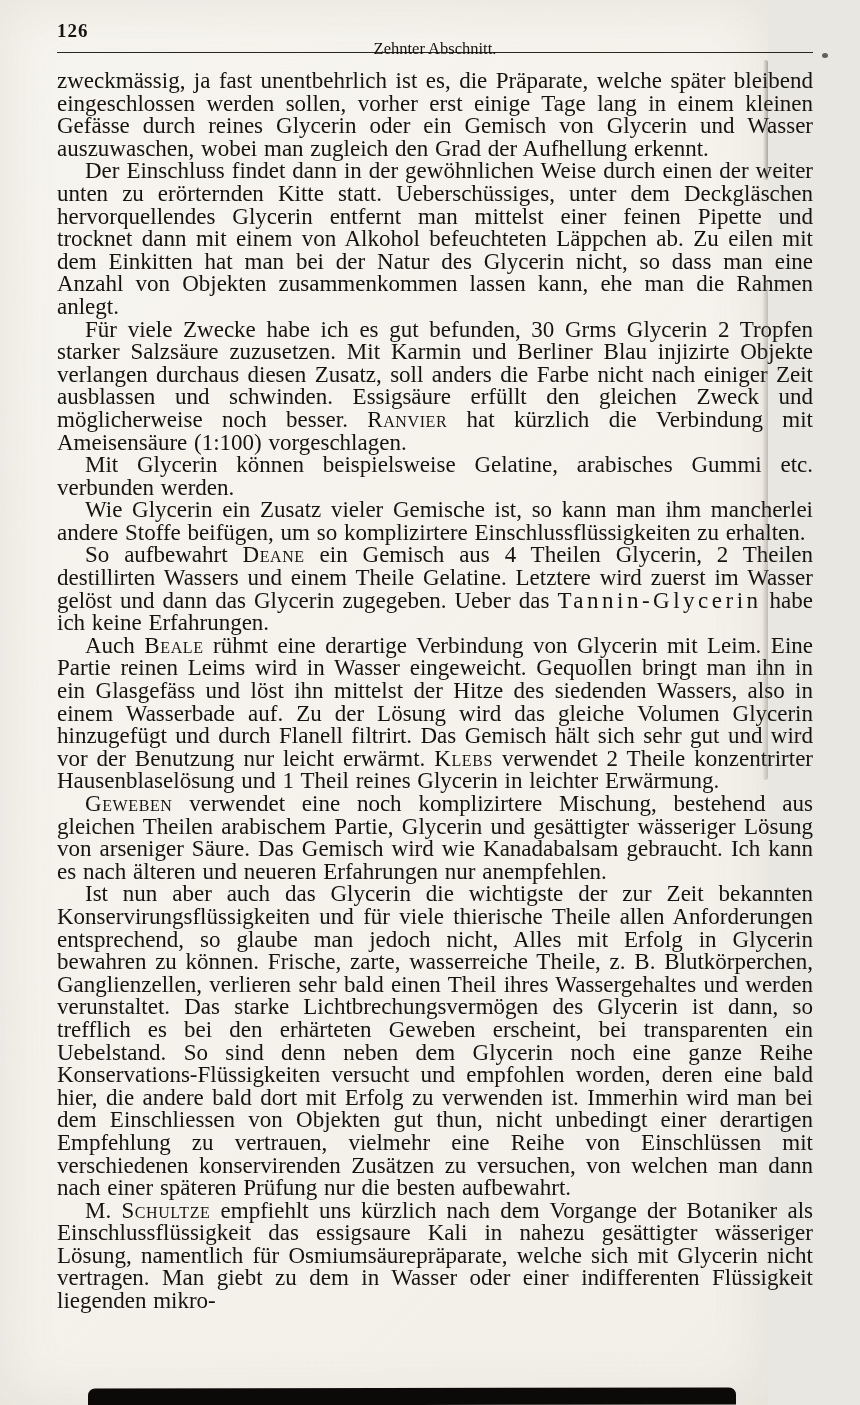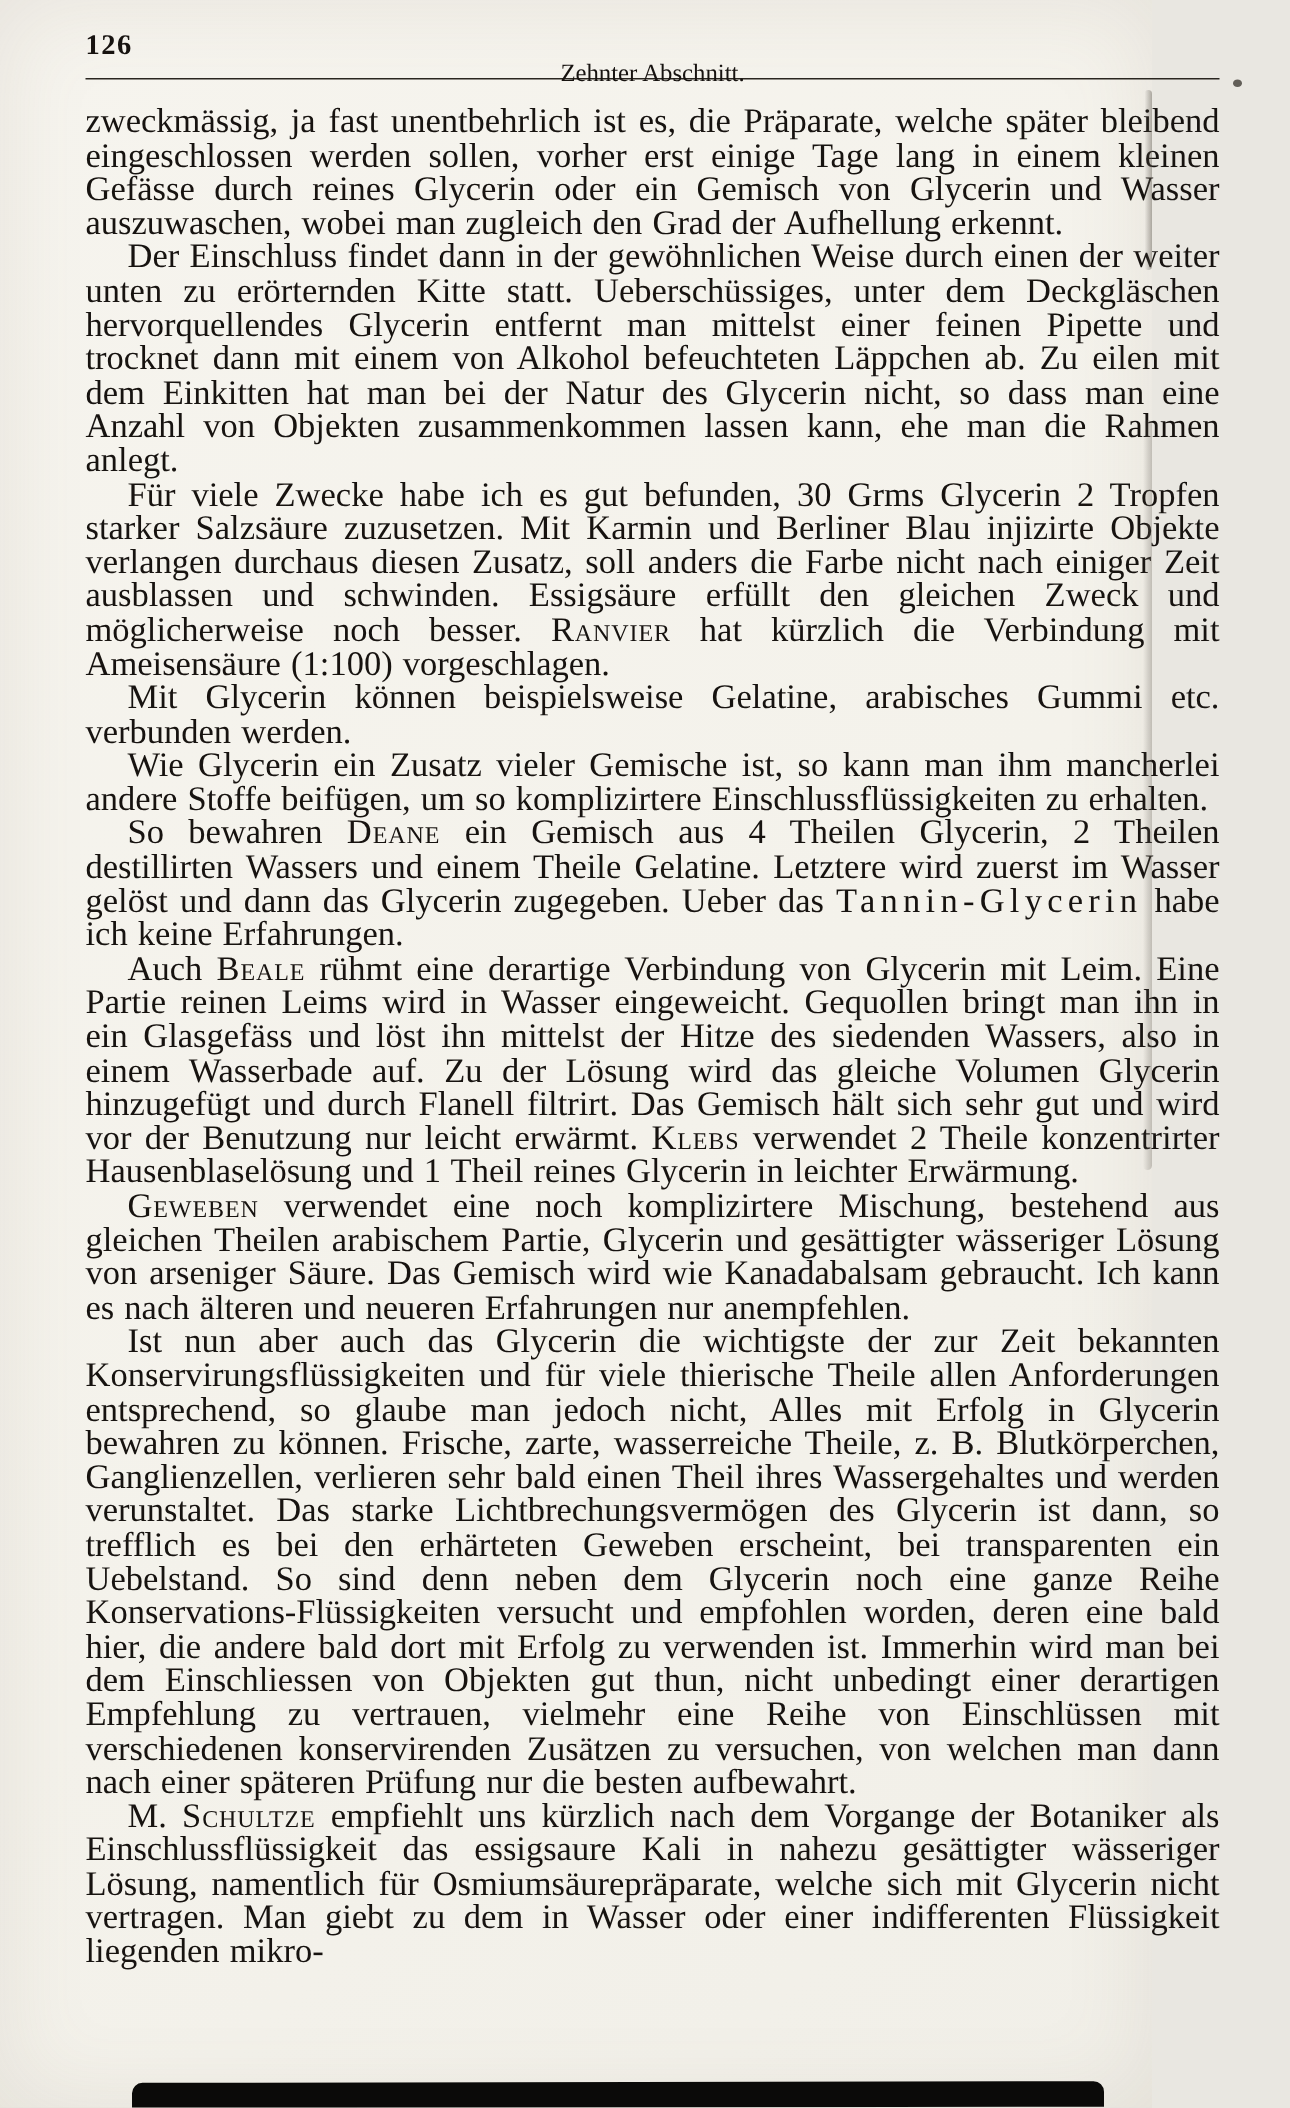--- a/index.html
+++ b/index.html
@@ -104,21 +104,21 @@
       <span class="page-number">126</span>
       <span class="running-head">Zehnter Abschnitt.</span>
     </div>
     <hr class="rule">
     <div class="body-text">
         <p class=""><span>zweckmässig, ja fast unentbehrlich ist es, die Präparate, welche später bleibend eingeschlossen werden sollen, vorher erst einige Tage lang in einem kleinen Gefässe durch reines Glycerin oder ein Gemisch von Glycerin und Wasser auszuwaschen, wobei man zugleich den Grad der Aufhellung erkennt.</span></p>
         <p class="indent"><span>Der Einschluss findet dann in der gewöhnlichen Weise durch einen der weiter unten zu erörternden Kitte statt.  Ueberschüssiges, unter dem Deckgläschen hervorquellendes Glycerin entfernt man mittelst einer feinen Pipette und trocknet dann mit einem von Alkohol befeuchteten Läppchen ab.  Zu eilen mit dem Einkitten hat man bei der Natur des Glycerin nicht, so dass man eine Anzahl von Objekten zusammenkommen lassen kann, ehe man die Rahmen anlegt.</span></p>
         <p class="indent"><span>Für viele Zwecke habe ich es gut befunden, 30 Grms Glycerin 2 Tropfen starker Salzsäure zuzusetzen.  Mit Karmin und Berliner Blau injizirte Objekte verlangen durchaus diesen Zusatz, soll anders die Farbe nicht nach einiger Zeit ausblassen und schwinden.  Essigsäure erfüllt den gleichen Zweck und möglicherweise noch besser.  </span><span class="smallcaps">Ranvier</span><span> hat kürzlich die Verbindung mit Ameisensäure (1:100) vorgeschlagen.</span></p>
         <p class="indent"><span>Mit Glycerin können beispielsweise Gelatine, arabisches Gummi etc. verbunden werden.</span></p>
         <p class="indent"><span>Wie Glycerin ein Zusatz vieler Gemische ist, so kann man ihm mancherlei andere Stoffe beifügen, um so komplizirtere Einschlussflüssigkeiten zu erhalten.</span></p>
-        <p class="indent"><span>So bewahren </span><span class="smallcaps">Deane</span><span> ein Gemisch aus 4 Theilen Glycerin, 2 Theilen destillirten Wassers und einem Theile Gelatine.  Letztere wird zuerst im Wasser gelöst und dann das Glycerin zugegeben.  Ueber das </span><span class="spaced">Tannin-Glycerin</span><span> habe ich keine Erfahrungen.</span></p>
+        <p class="indent"><span>So aufbewahrt </span><span class="smallcaps">Deane</span><span> ein Gemisch aus 4 Theilen Glycerin, 2 Theilen destillirten Wassers und einem Theile Gelatine.  Letztere wird zuerst im Wasser gelöst und dann das Glycerin zugegeben.  Ueber das </span><span class="spaced">Tannin-Glycerin</span><span> habe ich keine Erfahrungen.</span></p>
         <p class="indent"><span>Auch </span><span class="smallcaps">Beale</span><span> rühmt eine derartige Verbindung von Glycerin mit Leim.  Eine Partie reinen Leims wird in Wasser eingeweicht.  Gequollen bringt man ihn in ein Glasgefäss und löst ihn mittelst der Hitze des siedenden Wassers, also in einem Wasserbade auf.  Zu der Lösung wird das gleiche Volumen Glycerin hinzugefügt und durch Flanell filtrirt.  Das Gemisch hält sich sehr gut und wird vor der Benutzung nur leicht erwärmt.  </span><span class="smallcaps">Klebs</span><span> verwendet 2 Theile konzentrirter Hausenblaselösung und 1 Theil reines Glycerin in leichter Erwärmung.</span></p>
         <p class="indent"><span class="smallcaps">Geweben</span><span> verwendet eine noch komplizirtere Mischung, bestehend aus gleichen Theilen arabischem Partie, Glycerin und gesättigter wässeriger Lösung von arseniger Säure.  Das Gemisch wird wie Kanadabalsam gebraucht.  Ich kann es nach älteren und neueren Erfahrungen nur anempfehlen.</span></p>
         <p class="indent"><span>Ist nun aber auch das Glycerin die wichtigste der zur Zeit bekannten Konservirungsflüssigkeiten und für viele thierische Theile allen Anforderungen entsprechend, so glaube man jedoch nicht, Alles mit Erfolg in Glycerin bewahren zu können.  Frische, zarte, wasserreiche Theile, z. B. Blutkörperchen, Ganglienzellen, verlieren sehr bald einen Theil ihres Wassergehaltes und werden verunstaltet.  Das starke Lichtbrechungsvermögen des Glycerin ist dann, so trefflich es bei den erhärteten Geweben erscheint, bei transparenten ein Uebelstand.  So sind denn neben dem Glycerin noch eine ganze Reihe Konservations-Flüssigkeiten versucht und empfohlen worden, deren eine bald hier, die andere bald dort mit Erfolg zu verwenden ist.  Immerhin wird man bei dem Einschliessen von Objekten gut thun, nicht unbedingt einer derartigen Empfehlung zu vertrauen, vielmehr eine Reihe von Einschlüssen mit verschiedenen konservirenden Zusätzen zu versuchen, von welchen man dann nach einer späteren Prüfung nur die besten aufbewahrt.</span></p>
         <p class="indent"><span>M. </span><span class="smallcaps">Schultze</span><span> empfiehlt uns kürzlich nach dem Vorgange der Botaniker als Einschlussflüssigkeit das essigsaure Kali in nahezu gesättigter wässeriger Lösung, namentlich für Osmiumsäurepräparate, welche sich mit Glycerin nicht vertragen.  Man giebt zu dem in Wasser oder einer indifferenten Flüssigkeit liegenden mikro-</span></p>
       </div>
   </div>
 
   <div class="artifact-dot"></div>
   <div class="artifact-edge-smudge-1"></div>
   <div class="artifact-edge-smudge-2"></div>

